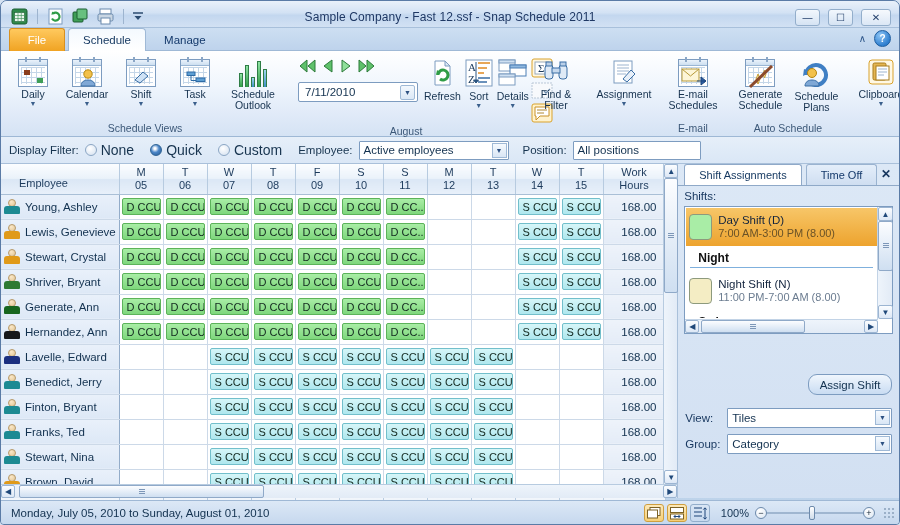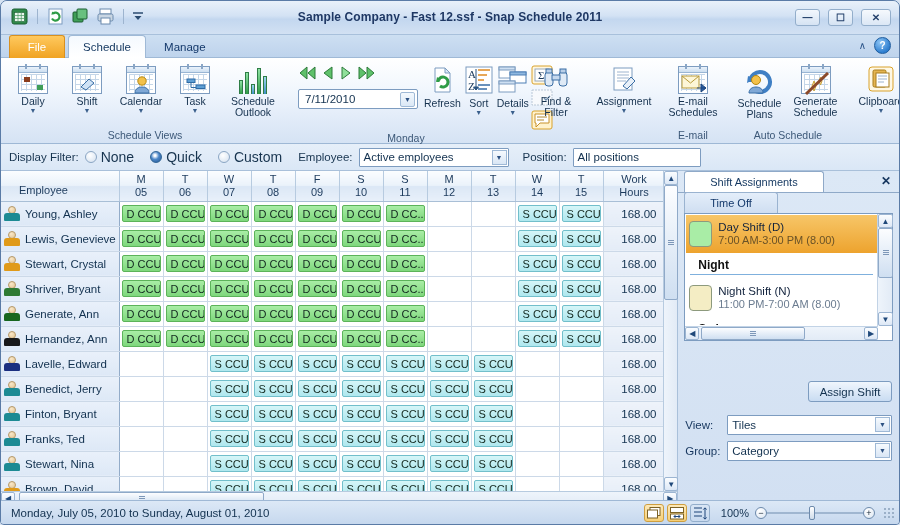--- a/index.html
+++ b/index.html
@@ -16,24 +16,23 @@
     width: 900px; height: 525px;
     background: linear-gradient(to bottom, #c9dcf0 0%, #bdd3ea 100%);
     border: 1px solid #5a7ba6;
     border-radius: 7px 7px 4px 4px;
     overflow: hidden;
   }
 
   
   .titlebar {
     position: relative;
-    height: 34px;
+    height: 27px;
     background: linear-gradient(to bottom, #e9f1fa 0%, #d3e2f4 45%, #c3d7ef 55%, #d2e1f3 100%);
     border-bottom: 1px solid #a8c0db;
-    font-weight: bold;
   }
   .qat { position: absolute; left: 8px; top: 5px; display: flex; align-items: center; gap: 4px; }
   .qicon { width: 21px; height: 21px; position: relative; display: inline-block; }
   .qsep { width: 1px; height: 15px; background: #9db4cf; margin: 0 3px; }
   .title-text {
     position: absolute; left: 0; right: 0; top: 9px;
     text-align: center; color: #1f3864; font-size: 12px;
     letter-spacing: .1px;
   }
   .wbtns { position: absolute; right: 8px; top: 8px; display: flex; gap: 8px; }
@@ -219,21 +218,21 @@
     content:''; position:absolute; left:50%; top:50%; transform:translate(-50%,-50%);
     width:6px; height:6px;
     background-image: linear-gradient(to bottom,#7d97b8 1px, transparent 1px);
     background-size: 100% 2px;
   }
 
   
   .rpanel { width: 221px; position:relative; background: linear-gradient(to bottom,#dce8f6,#d2e0f2); }
   .ptabs { height:22px; padding-left:6px; position:relative; border-bottom:1px solid #8fa9c8; }
   .ptab {
-    display:inline-block; height:21px; line-height:20px; padding:0 25px; font-size:11px; color:#14396b;
+    display:inline-block; height:21px; line-height:20px; padding:0 14px; font-size:11px; color:#14396b;
     border:1px solid #9ab3d0; border-bottom:none; border-radius:3px 3px 0 0; cursor:pointer;
     background: linear-gradient(to bottom,#e4eefa,#cfdef1); vertical-align:top; margin-right:1px;
   }
   .ptab.active { background:#fff; border-color:#8fa9c8; color:#12365f; }
   .pclose { position:absolute; right:8px; top:3px; font-size:12px; color:#16365e; cursor:pointer; font-weight:bold; }
   .plabel { font-size:11.5px; color:#16365e; padding:4px 0 3px 6px; }
   .shiftlist {
     position:absolute; left:6px; right:6px; top:42px; height:128px;
     background:#fff; border:1px solid #7d9cc0;
   }
@@ -243,21 +242,21 @@
   .sl-swatch { width:23px; height:26px; border-radius:4px; flex:none; }
   .sl-txt { line-height:13px; }
   .sl-name { font-size:11.5px; color:#12233d; }
   .sl-time { font-size:11px; color:#6b7c90; }
   .sl-item.sel .sl-time { color:#6a5227; }
   .sl-cat { font-size:12px; font-weight:bold; color:#111; padding:3px 0 2px 8px; border-bottom:1px solid #7fb0dd; margin:2px 4px 4px 4px; }
   .sl-v { position:absolute; right:0; top:0; bottom:14px; width:15px; background: linear-gradient(to right,#eef4fb,#e2ebf6); border-left:1px solid #c2d3e6;}
   .sl-h { position:absolute; left:0; right:14px; bottom:0; height:14px; background: linear-gradient(to bottom,#eef4fb,#e2ebf6); border-top:1px solid #c2d3e6;}
   .assignbtn {
     position:absolute; right:7px; top:210px; width:84px; height:21px;
-    background: linear-gradient(to bottom,#f0f6fd,#c9dcf2); border:1px solid #7d9cc0; border-radius:3px;
+    background: linear-gradient(to bottom,#f0f6fd,#c9dcf2); border:1px solid #7d9cc0; border-radius:9px;
     font-size:11.5px; color:#12314f; display:flex; align-items:center; justify-content:center; cursor:pointer;margin-left:20px;
   }
   .prow { position:absolute; left:7px; right:7px; display:flex; align-items:center; }
   .prow .pl { width:42px; font-size:11.5px; color:#16365e; }
 
   
   .statusbar {
     position:absolute; left:0; right:0; bottom:0; height:24px;
     background: linear-gradient(to bottom,#dce8f6 0%,#c6d8ee 100%);
     border-top:1px solid #9fb8d5; display:flex; align-items:center;
@@ -362,38 +361,38 @@
             <span style="position:absolute;right:4px;bottom:3px;width:6px;height:5px;background:#3f9e57;"></span>
           </span>
           <span class="lbl">Daily</span>
           <span class="caret">▼</span>
         </div>
         <div class="rbtn">
           <span class="ico cal-ico">
             <span class="ring l"></span>
               <span class="ring r"></span>
             <span class="cal-grid"></span>
-            <svg style="position:absolute;left:6px;top:9px" width="18" height="16" viewBox="0 0 18 16">
-              <path d="M2 11 L10 3 L15 7 L7 14 Z" fill="#cfe2f5" stroke="#3a6ea5"></path>
-            </svg>
-          </span>
-          <span class="lbl">Shift</span>
+            <svg style="position:absolute;left:7px;top:9px" width="16" height="18" viewBox="0 0 16 18">
+              <circle cx="8" cy="5" r="4.2" fill="#f3c14a" stroke="#b5860f"></circle>
+              <path d="M1 17c0-4 3.2-6 7-6s7 2 7 6z" fill="#7fa8d6" stroke="#3a6ea5"></path>
+            </svg>
+          </span>
+          <span class="lbl">Calendar</span>
           <span class="caret">▼</span>
         </div>
         <div class="rbtn">
           <span class="ico cal-ico">
             <span class="ring l"></span>
               <span class="ring r"></span>
             <span class="cal-grid"></span>
-            <svg style="position:absolute;left:7px;top:9px" width="16" height="18" viewBox="0 0 16 18">
-              <circle cx="8" cy="5" r="4.2" fill="#f3c14a" stroke="#b5860f"></circle>
-              <path d="M1 17c0-4 3.2-6 7-6s7 2 7 6z" fill="#7fa8d6" stroke="#3a6ea5"></path>
-            </svg>
-          </span>
-          <span class="lbl">Calendar</span>
+            <svg style="position:absolute;left:6px;top:9px" width="18" height="16" viewBox="0 0 18 16">
+              <path d="M2 11 L10 3 L15 7 L7 14 Z" fill="#cfe2f5" stroke="#3a6ea5"></path>
+            </svg>
+          </span>
+          <span class="lbl">Shift</span>
           <span class="caret">▼</span>
         </div>
         <div class="rbtn">
           <span class="ico cal-ico">
             <span class="ring l"></span>
               <span class="ring r"></span>
             <span class="cal-grid"></span>
             <svg style="position:absolute;left:4px;top:9px" width="22" height="18" viewBox="0 0 22 18">
               <rect x="2" y="3" width="8" height="3.5" fill="#5e9fd4" stroke="#2e6ba5"></rect>
               <rect x="11" y="9" width="9" height="3.5" fill="#5e9fd4" stroke="#2e6ba5"></rect>
@@ -508,21 +507,21 @@
           </span>
           <span>
             <svg width="22" height="20" viewBox="0 0 22 20">
               <rect x="1" y="1" width="20" height="18" rx="2" fill="#fff2cc" stroke="#d9a22c"></rect>
               <path d="M4 4h14v9H9l-4 4v-4H4z" fill="#fff" stroke="#c8922a"></path>
               <path d="M6 7h10M6 10h7" stroke="#b0882e"></path>
             </svg>
           </span>
         </div>
       </div>
-      <div class="rgroup-label">Monday</div>
+      <div class="rgroup-label">August</div>
     </div>
 
     <div class="rsep"></div>
 
     <div class="rgroup" style="width:62px">
       <div class="rgroup-items">
         <div class="rbtn" style="width:58px">
           <span class="ico">
             <svg width="30" height="26" viewBox="0 0 30 26">
               <rect x="4" y="6" width="8" height="14" rx="3" fill="#dfeaf6" stroke="#3a6ea5"></rect>
@@ -575,43 +574,43 @@
           <span class="lbl">E-mail Schedules</span>
         </div>
       </div>
       <div class="rgroup-label">E-mail</div>
     </div>
 
     <div class="rsep"></div>
 
     <div class="rgroup" style="width:118px">
       <div class="rgroup-items">
-        <div class="rbtn" style="width:56px">
-          <span class="ico">
-            <svg width="30" height="28" viewBox="0 0 30 28">
-              <path d="M5 16a10 10 0 1 1 4 8" fill="none" stroke="#3f7fc4" stroke-width="4"></path>
-              <path d="M3 10l7 3-8 4z" fill="#3f7fc4"></path>
-              <circle cx="11" cy="14" r="4.5" fill="#f3c14a" stroke="#b5860f"></circle>
-              <path d="M4 27c0-4 3.2-6 7-6s7 2 7 6z" fill="#7fa8d6" stroke="#3a6ea5"></path>
-            </svg>
-          </span>
-          <span class="lbl">Schedule Plans</span>
-        </div>
         <div class="rbtn" style="width:58px">
           <span class="ico cal-ico">
             <span class="ring l"></span>
               <span class="ring r"></span>
             <span class="cal-grid"></span>
             <svg style="position:absolute;left:2px;top:5px" width="30" height="24" viewBox="0 0 30 24">
               <path d="M8 14l2-5 2 5-2 5z" fill="#ffe9a8" stroke="#c9a23a"></path>
               <path d="M15 9l1.5-4 1.5 4-1.5 4z" fill="#ffe9a8" stroke="#c9a23a"></path>
               <path d="M2 22 L24 1" stroke="#8b4a2b" stroke-width="3"></path>
             </svg>
           </span>
           <span class="lbl">Generate Schedule</span>
+        </div>
+        <div class="rbtn" style="width:56px">
+          <span class="ico">
+            <svg width="30" height="28" viewBox="0 0 30 28">
+              <path d="M5 16a10 10 0 1 1 4 8" fill="none" stroke="#3f7fc4" stroke-width="4"></path>
+              <path d="M3 10l7 3-8 4z" fill="#3f7fc4"></path>
+              <circle cx="11" cy="14" r="4.5" fill="#f3c14a" stroke="#b5860f"></circle>
+              <path d="M4 27c0-4 3.2-6 7-6s7 2 7 6z" fill="#7fa8d6" stroke="#3a6ea5"></path>
+            </svg>
+          </span>
+          <span class="lbl">Schedule Plans</span>
         </div>
       </div>
       <div class="rgroup-label">Auto Schedule</div>
     </div>
 
     <div class="rsep"></div>
 
     <div class="rgroup" style="width:60px">
       <div class="rgroup-items">
         <div class="rbtn" style="width:56px">

